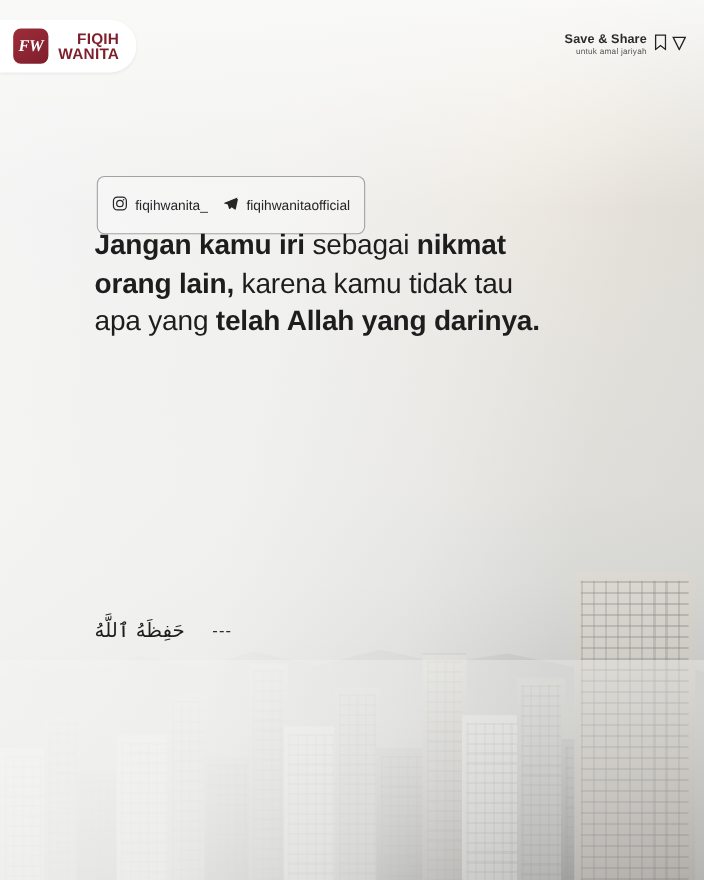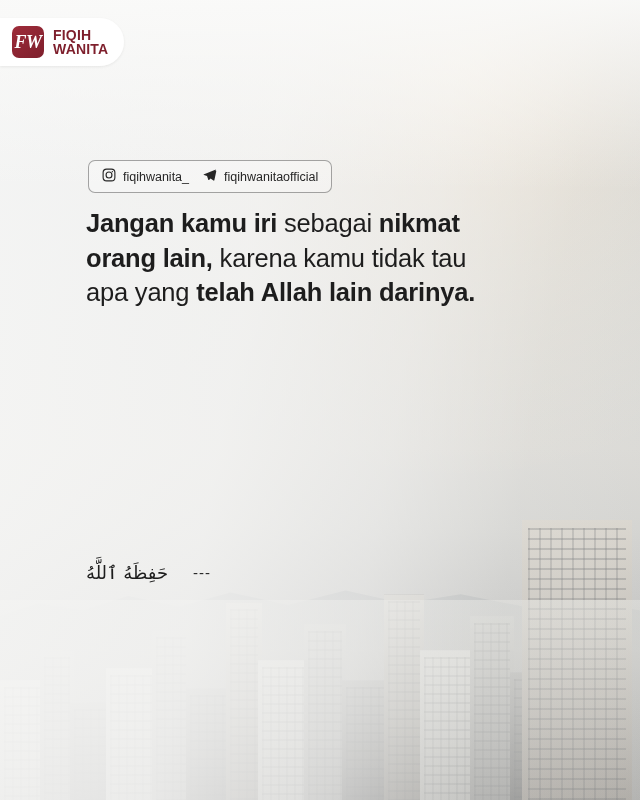--- a/index.html
+++ b/index.html
@@ -101,46 +101,46 @@
     background: rgba(255,255,255,0.92);
     padding: 8px 16px 8px 12px;
     border-radius: 0 26px 26px 0;
     box-shadow: 0 1px 3px rgba(0,0,0,0.07);
   }
   .logo-mark {
     width: 32px; height: 32px; border-radius: 7px;
     background: linear-gradient(145deg, #9e2c3a, #7e1f2c);
     display: flex; align-items: center; justify-content: center;
     color: #fff; font-family: "Liberation Serif", serif;
-    font-style: italic; font-size: 18px; font-weight: 700;
+    font-style: italic; font-size: 15px; font-weight: 700;
     letter-spacing: -0.5px;
   }
   .logo-text { line-height: 1.02; }
   .logo-text .l1, .logo-text .l2 {
     display: block;
-    font-size: 14px; font-weight: 700; color: #7e1f2c; letter-spacing: 0.2px;
+    font-size: 14px; font-weight: 700; color: #7e1f2c; letter-spacing: 0.2px; text-align: right;
   }
 
   
   .save-share {
     position: absolute; right: 16px; top: 30px;
     display: flex; align-items: flex-start; gap: 7px;
   }
   .ss-text { text-align: right; line-height: 1.15; }
   .ss-title { font-size: 11.5px; font-weight: 700; color: #2b2b2b; letter-spacing: 0.1px; }
   .ss-sub { font-size: 7.5px; color: #555; letter-spacing: 0.2px; }
   .ss-icons { display: flex; align-items: center; gap: 5px; margin-top: 1px; }
 
   
   .handles {
     position: absolute; left: 88px; top: 160px;
     display: flex; align-items: center; gap: 14px;
     border: 1px solid rgba(60,60,60,0.45);
     border-radius: 7px;
-    padding: 7px 13px;
+    padding: 17px 13px;
     background: rgba(255,255,255,0.28);
   }
   .handle { display: flex; align-items: center; gap: 7px; font-size: 12.5px; color: #262626; }
 
   
   .quote {
     position: absolute; left: 86px; top: 206px; width: 420px;
     color: #1d1d1d;
     font-size: 25.5px;
     line-height: 1.36;
@@ -194,20 +194,38 @@
   <div class="veil-top"></div>
 
   <div class="logo-badge">
     <div class="logo-mark">FW</div>
     <div class="logo-text">
       <span class="l1">FIQIH</span>
       <span class="l2">WANITA</span>
     </div>
   </div>
 
+  <div class="save-share">
+    <div class="ss-text">
+      <div class="ss-title">Save &amp; Share</div>
+      <div class="ss-sub">untuk amal jariyah</div>
+    </div>
+    <div class="ss-icons">
+      <span>
+        <svg width="11" height="15" viewBox="0 0 11 15" fill="none" stroke="#222" stroke-width="1.2">
+          <path d="M1 1h9v13l-4.5-3.6L1 14z"></path>
+        </svg>
+      </span>
+      <span>
+        <svg width="13" height="14" viewBox="0 0 13 14" fill="none" stroke="#222" stroke-width="1.2">
+          <path d="M1 2h11L6.5 13z"></path>
+        </svg>
+      </span>
+    </div>
+  </div>
 
   <div class="handles">
     <div class="handle">
       <span>
         <svg width="14" height="14" viewBox="0 0 20 20" fill="none" stroke="#262626" stroke-width="1.6">
           <rect x="1.6" y="1.6" width="16.8" height="16.8" rx="5"></rect>
           <circle cx="10" cy="10" r="4.2"></circle>
           <circle cx="14.8" cy="5.2" r="1" fill="#262626" stroke="none"></circle>
         </svg>
       </span>
@@ -217,21 +235,21 @@
       <span>
         <svg width="14" height="14" viewBox="0 0 20 20" fill="#262626">
           <path d="M18.5 2.3 1.6 8.9c-.9.35-.9.9-.15 1.1l4.3 1.35 1.65 5.05c.2.55.37.76.77.76.4 0 .57-.18.79-.4l1.9-1.85 4 2.95c.73.4 1.25.2 1.43-.68l2.6-12.2c.26-1.08-.43-1.57-1.39-1.03z"></path>
         </svg>
       </span>
       <span>fiqihwanitaofficial</span>
     </div>
   </div>
 
   <div class="quote">
-    <p><b>Jangan kamu iri</b><span class="reg"> sebagai </span><b>nikmat orang lain,</b><span class="reg"> karena kamu tidak tau apa yang </span><b>telah Allah lain darinya.</b></p>
+    <p><b>Jangan kamu iri</b><span class="reg"> sebagai </span><b>nikmat orang lain,</b><span class="reg"> karena kamu tidak tau apa yang </span><b>telah Allah yang darinya.</b></p>
   </div>
 
   <div class="attrib">
     <span class="arabic">حَفِظَهُ ٱللَّهُ</span>
     <span class="dashes">---</span>
   </div>
 
 </div>
 
 </body></html>

